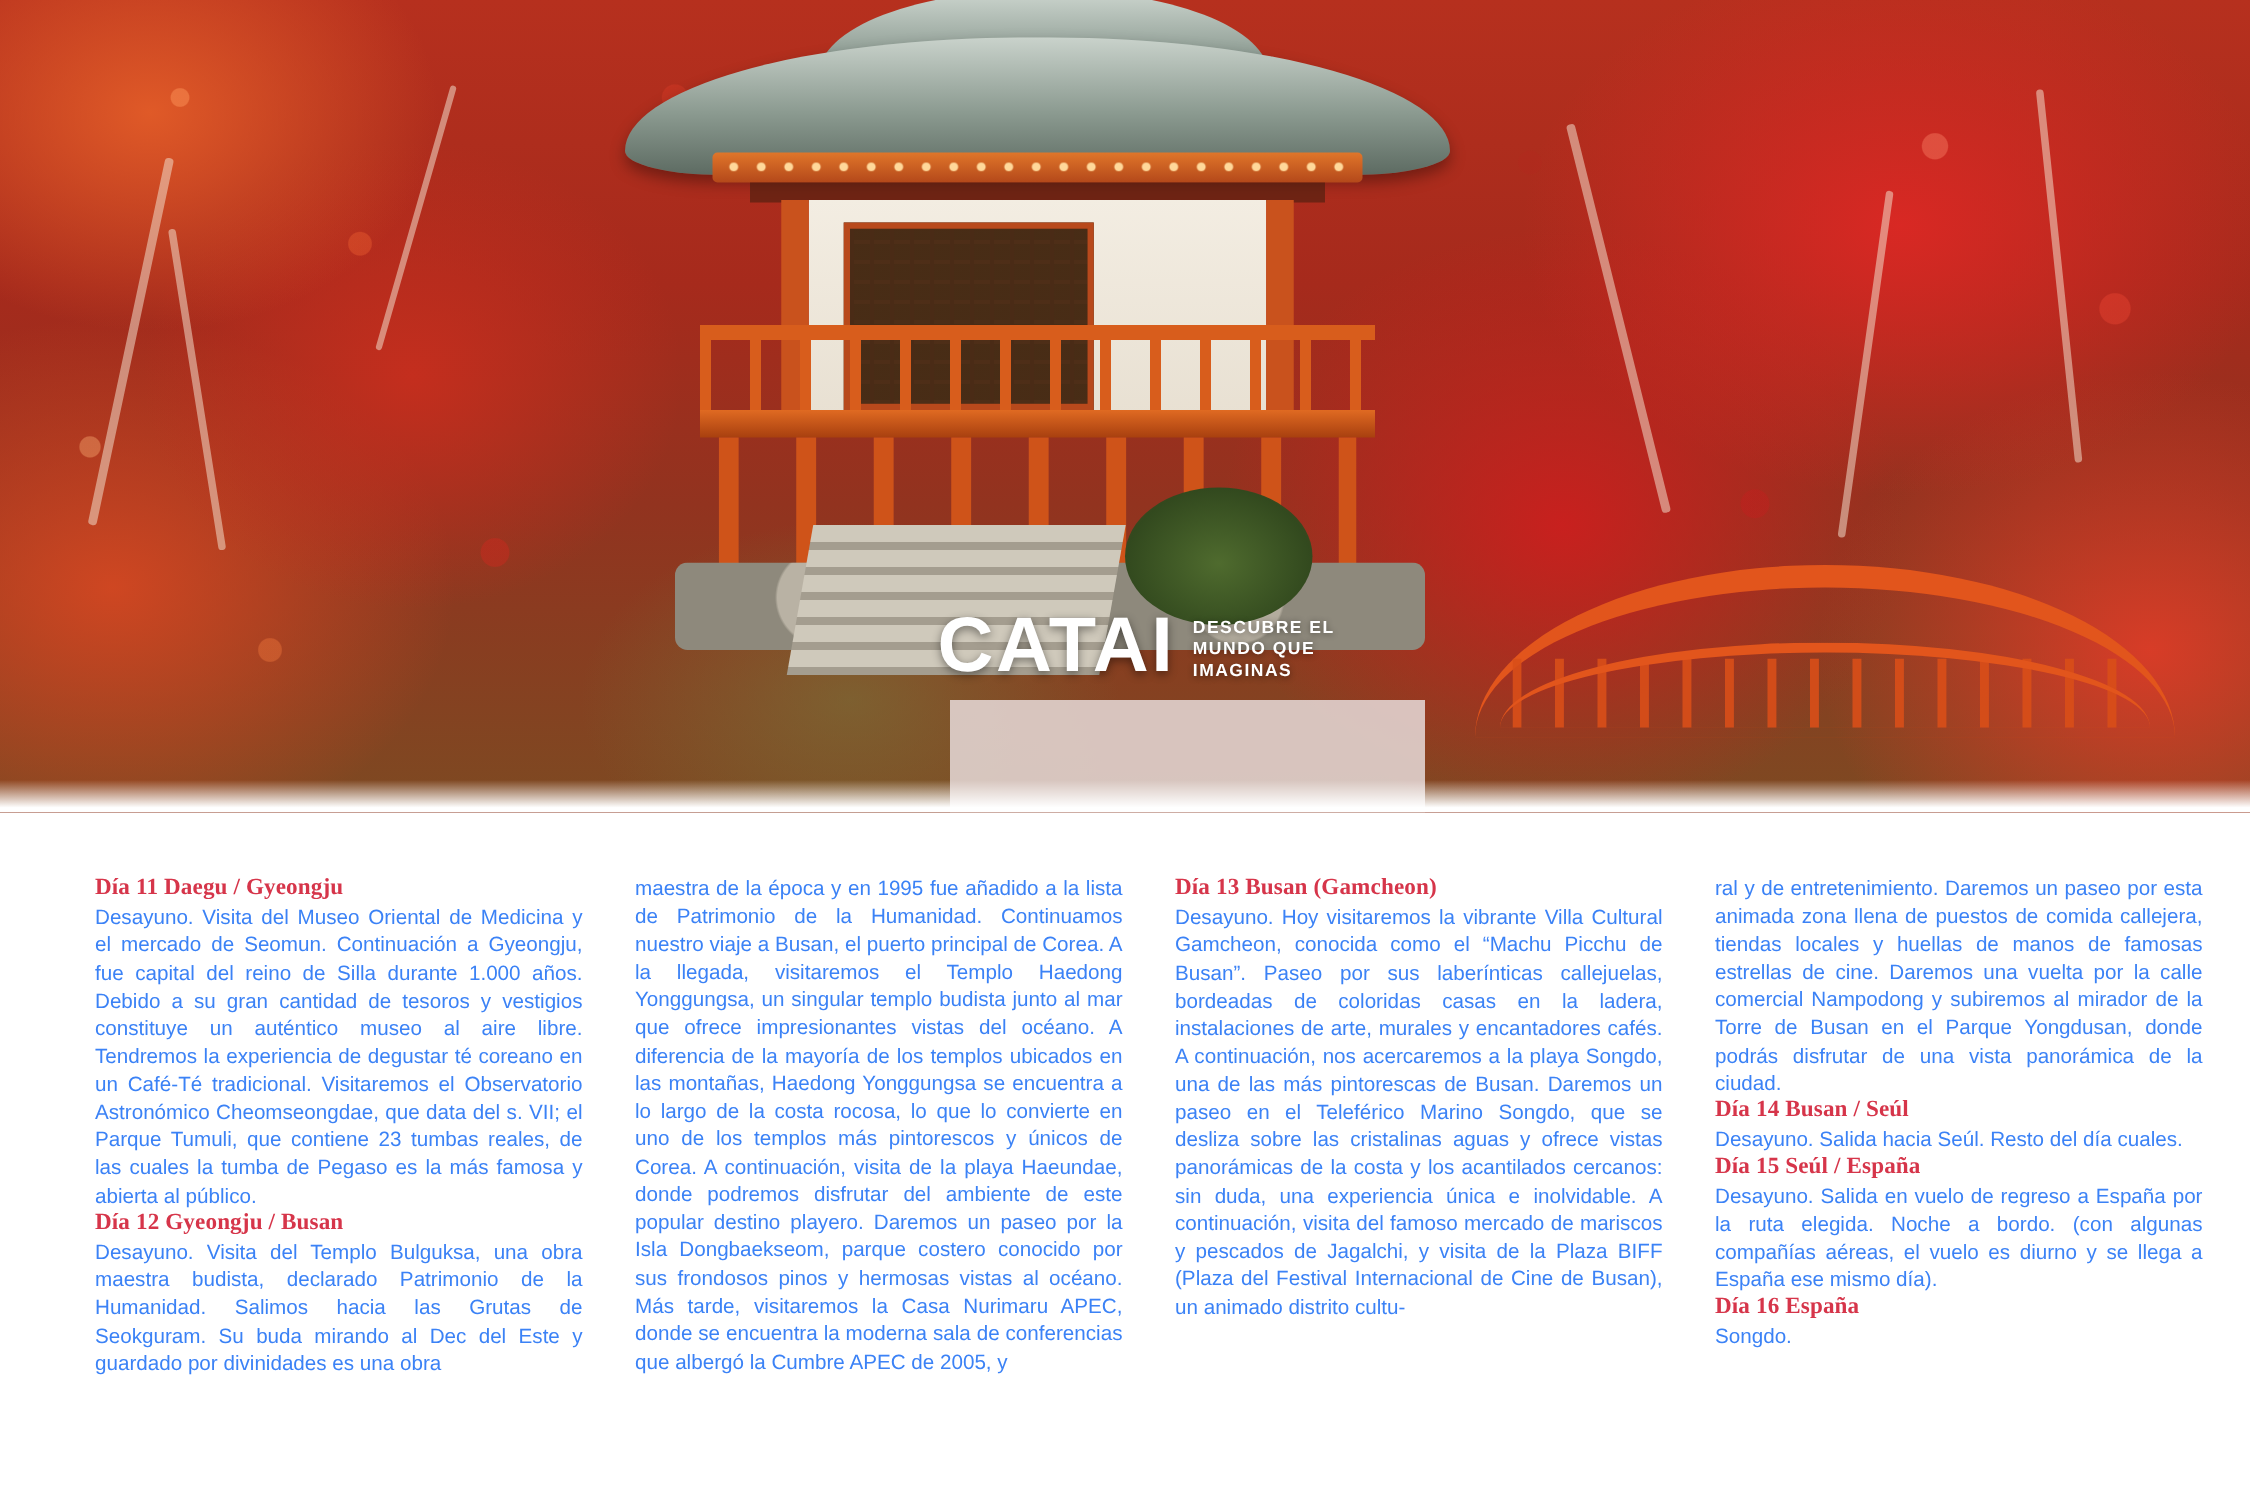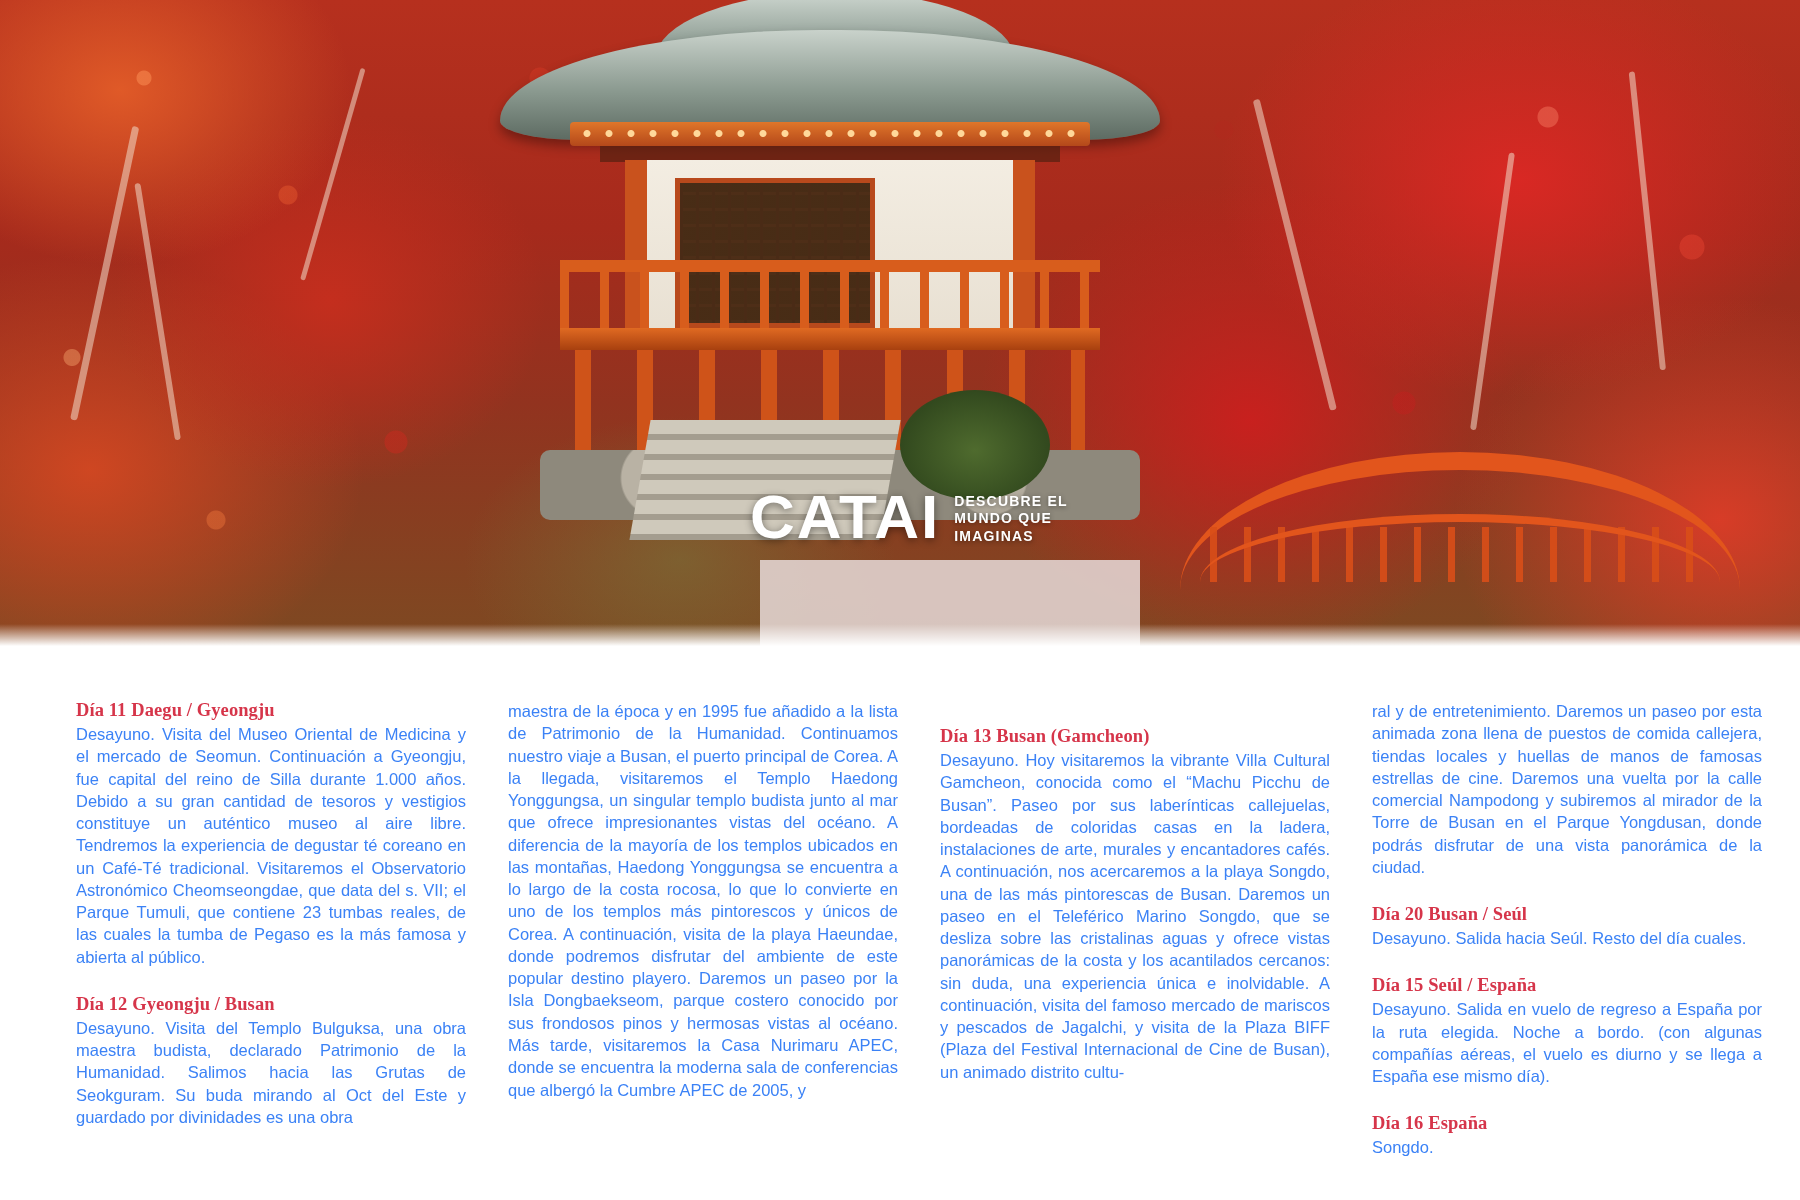--- a/index.html
+++ b/index.html
@@ -314,21 +314,21 @@
     flex: 0 0 390px;
   }
   h3.day {
     margin: 0 0 2px 0;
     font-family: "Liberation Serif", serif;
     font-size: 18.5px;
     font-weight: 700;
     color: #d6354a;
     letter-spacing: .1px;
   }
-  h3.day.spaced { margin-top: 26px; }
+  h3.day.spaced { }
   p.body {
     margin: 0;
     font-size: 16.5px;
     line-height: 1.35;
     color: #3b82f6;
     text-align: justify;
     text-justify: inter-word;
     hyphens: auto;
   }
 </style>
@@ -382,35 +382,35 @@
 
     <div class="hero-bottom-fade"></div>
   </div>
 
   <div class="content">
 
     <div class="col">
       <h3 class="day">Día 11 Daegu / Gyeongju</h3>
       <p class="body">Desayuno. Visita del Museo Oriental de Medicina y el mercado de Seomun. Continuación a Gyeongju, fue capital del reino de Silla durante 1.000 años. Debido a su gran cantidad de tesoros y vestigios constituye un auténtico museo al aire libre. Tendremos la experiencia de degustar té coreano en un Café-Té tradicional. Visitaremos el Observatorio Astronómico Cheomseongdae, que data del s. VII; el Parque Tumuli, que contiene 23 tumbas reales, de las cuales la tumba de Pegaso es la más famosa y abierta al público.</p>
       <h3 class="day spaced">Día 12 Gyeongju / Busan</h3>
-      <p class="body">Desayuno. Visita del Templo Bulguksa, una obra maestra budista, declarado Patrimonio de la Humanidad. Salimos hacia las Grutas de Seokguram. Su buda mirando al Oct del Este y guardado por divinidades es una obra</p>
+      <p class="body">Desayuno. Visita del Templo Bulguksa, una obra maestra budista, declarado Patrimonio de la Humanidad. Salimos hacia las Grutas de Seokguram. Su buda mirando al Dec del Este y guardado por divinidades es una obra</p>
     </div>
 
     <div class="col">
       <p class="body">maestra de la época y en 1995 fue añadido a la lista de Patrimonio de la Humanidad. Continuamos nuestro viaje a Busan, el puerto principal de Corea. A la llegada, visitaremos el Templo Haedong Yonggungsa, un singular templo budista junto al mar que ofrece impresionantes vistas del océano. A diferencia de la mayoría de los templos ubicados en las montañas, Haedong Yonggungsa se encuentra a lo largo de la costa rocosa, lo que lo convierte en uno de los templos más pintorescos y únicos de Corea. A continuación, visita de la playa Haeundae, donde podremos disfrutar del ambiente de este popular destino playero. Daremos un paseo por la Isla Dongbaekseom, parque costero conocido por sus frondosos pinos y hermosas vistas al océano. Más tarde, visitaremos la Casa Nurimaru APEC, donde se encuentra la moderna sala de conferencias que albergó la Cumbre APEC de 2005, y</p>
     </div>
 
     <div class="col">
       <h3 class="day spaced">Día 13 Busan (Gamcheon)</h3>
       <p class="body">Desayuno. Hoy visitaremos la vibrante Villa Cultural Gamcheon, conocida como el “Machu Picchu de Busan”. Paseo por sus laberínticas callejuelas, bordeadas de coloridas casas en la ladera, instalaciones de arte, murales y encantadores cafés. A continuación, nos acercaremos a la playa Songdo, una de las más pintorescas de Busan. Daremos un paseo en el Teleférico Marino Songdo, que se desliza sobre las cristalinas aguas y ofrece vistas panorámicas de la costa y los acantilados cercanos: sin duda, una experiencia única e inolvidable. A continuación, visita del famoso mercado de mariscos y pescados de Jagalchi, y visita de la Plaza BIFF (Plaza del Festival Internacional de Cine de Busan), un animado distrito cultu-</p>
     </div>
 
     <div class="col">
       <p class="body">ral y de entretenimiento. Daremos un paseo por esta animada zona llena de puestos de comida callejera, tiendas locales y huellas de manos de famosas estrellas de cine. Daremos una vuelta por la calle comercial Nampodong y subiremos al mirador de la Torre de Busan en el Parque Yongdusan, donde podrás disfrutar de una vista panorámica de la ciudad.</p>
-      <h3 class="day spaced">Día 20 Busan / Seúl</h3>
+      <h3 class="day spaced">Día 14 Busan / Seúl</h3>
       <p class="body">Desayuno. Salida hacia Seúl. Resto del día cuales.</p>
       <h3 class="day spaced">Día 15 Seúl / España</h3>
       <p class="body">Desayuno. Salida en vuelo de regreso a España por la ruta elegida. Noche a bordo. (con algunas compañías aéreas, el vuelo es diurno y se llega a España ese mismo día).</p>
       <h3 class="day spaced">Día 16 España</h3>
       <p class="body">Songdo.</p>
     </div>
 
   </div>
 </div>
 

